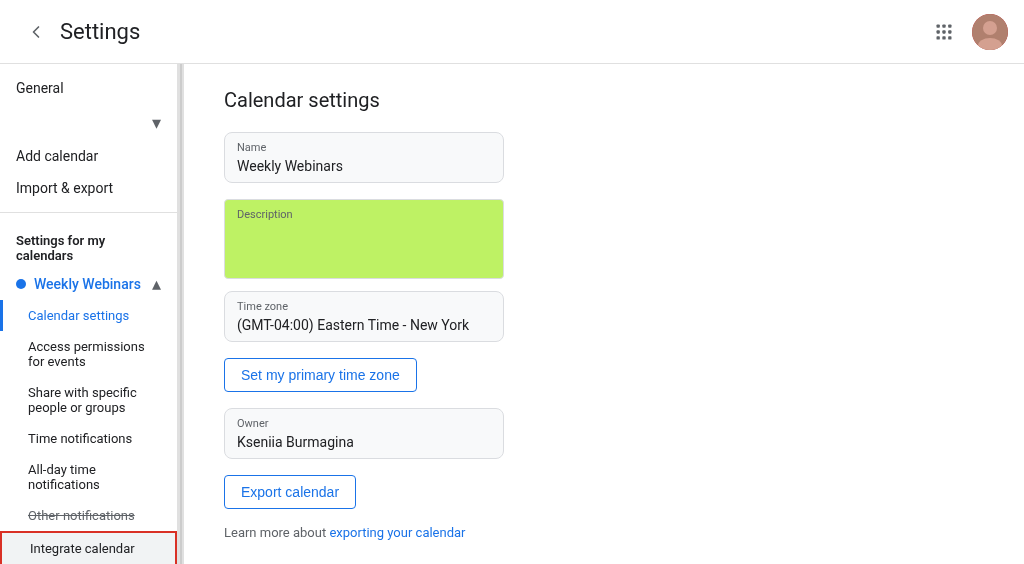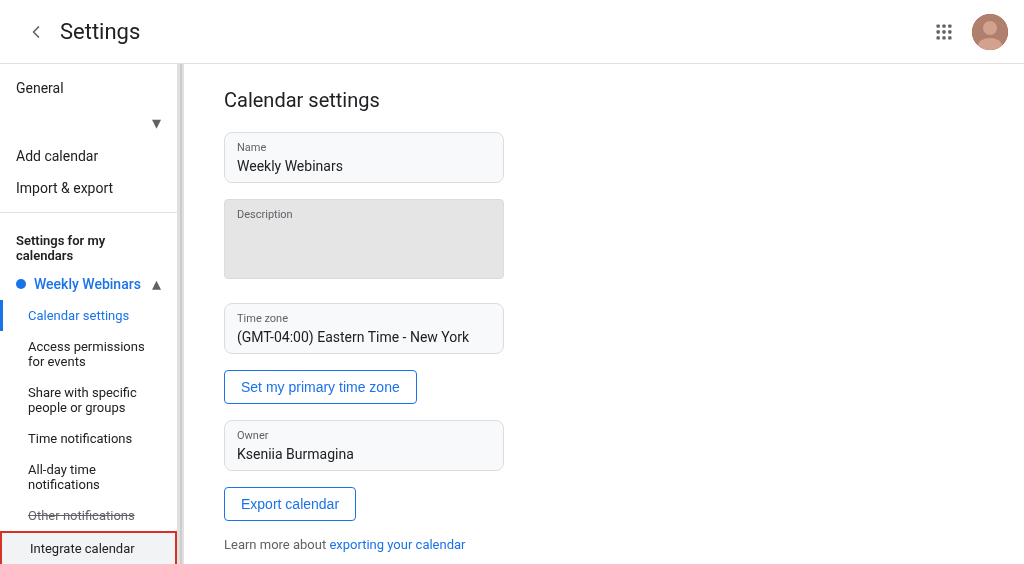--- a/index.html
+++ b/index.html
@@ -32,21 +32,21 @@
       background: #f1f3f4;
       border: 2px solid #d93025;
     }
 
     
     .main { flex: 1; overflow-y: auto; padding: 24px 40px; }
     .section-title { font-size: 20px; font-weight: 400; color: #202124; margin-bottom: 20px; }
     .field-box { border: 1px solid #dadce0; border-radius: 8px; padding: 8px 12px; margin-bottom: 16px; max-width: 280px; background: #f8f9fa; }
     .field-label { font-size: 11px; color: #5f6368; margin-bottom: 4px; }
     .field-value { font-size: 14px; color: #202124; }
-    .desc-box { border: 1px solid #dadce0; border-radius: 4px; padding: 8px 12px; margin-bottom: 24px; max-width: 280px; background: #e5e5e5; height: 80px; }
+    .desc-box { border: 1px solid #dadce0; border-radius: 4px; padding: 8px 12px; margin-bottom: 12px; max-width: 280px; background: #bef264; height: 80px; }
     .btn-outline { border: 1px solid #1a73e8; border-radius: 4px; padding: 8px 16px; background: none; color: #1a73e8; font-size: 14px; cursor: pointer; margin-bottom: 16px; display: inline-block; }
     .link { color: #1a73e8; text-decoration: none; font-size: 13px; }
     .learn-more { font-size: 13px; color: #5f6368; margin-bottom: 24px; }
   </style>
 </head>
 <body>
 
 <div class="topbar">
   <button class="back-btn">
     <svg width="20" height="20" viewBox="0 0 24 24" fill="none" stroke="#5f6368" stroke-width="2" stroke-linecap="round" stroke-linejoin="round">

